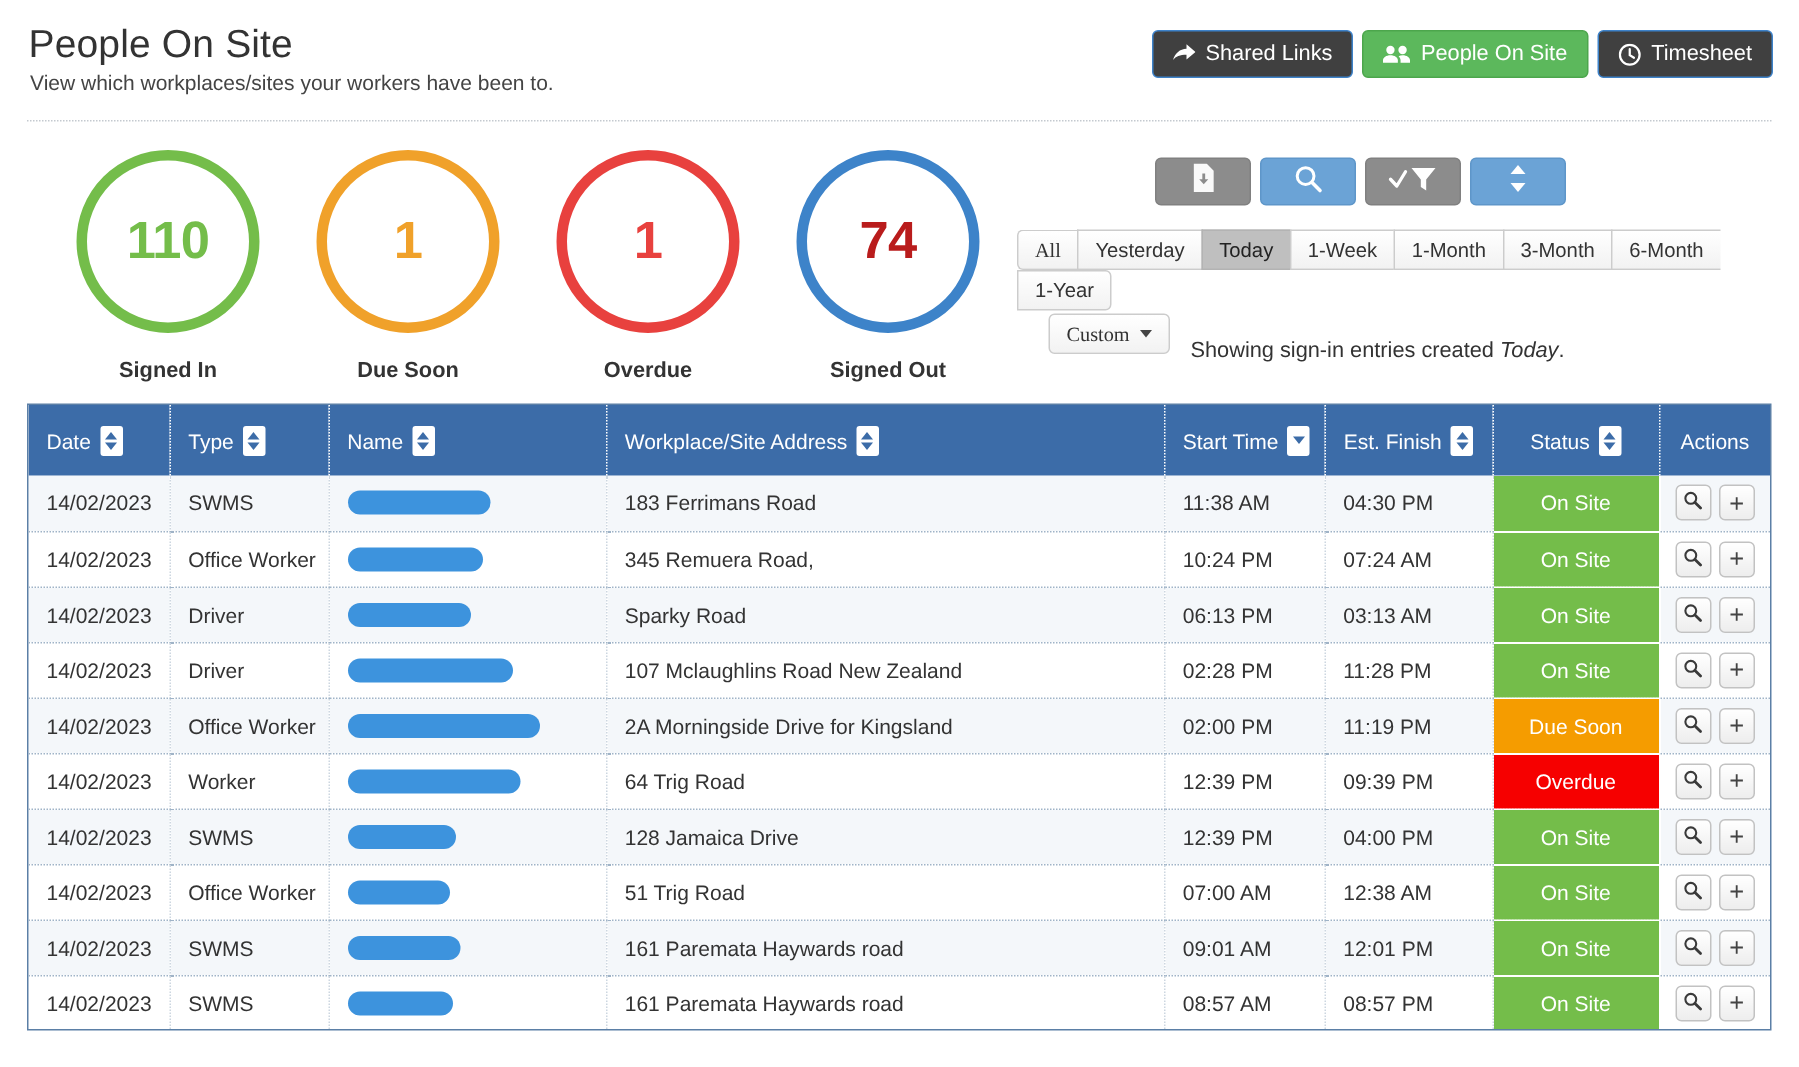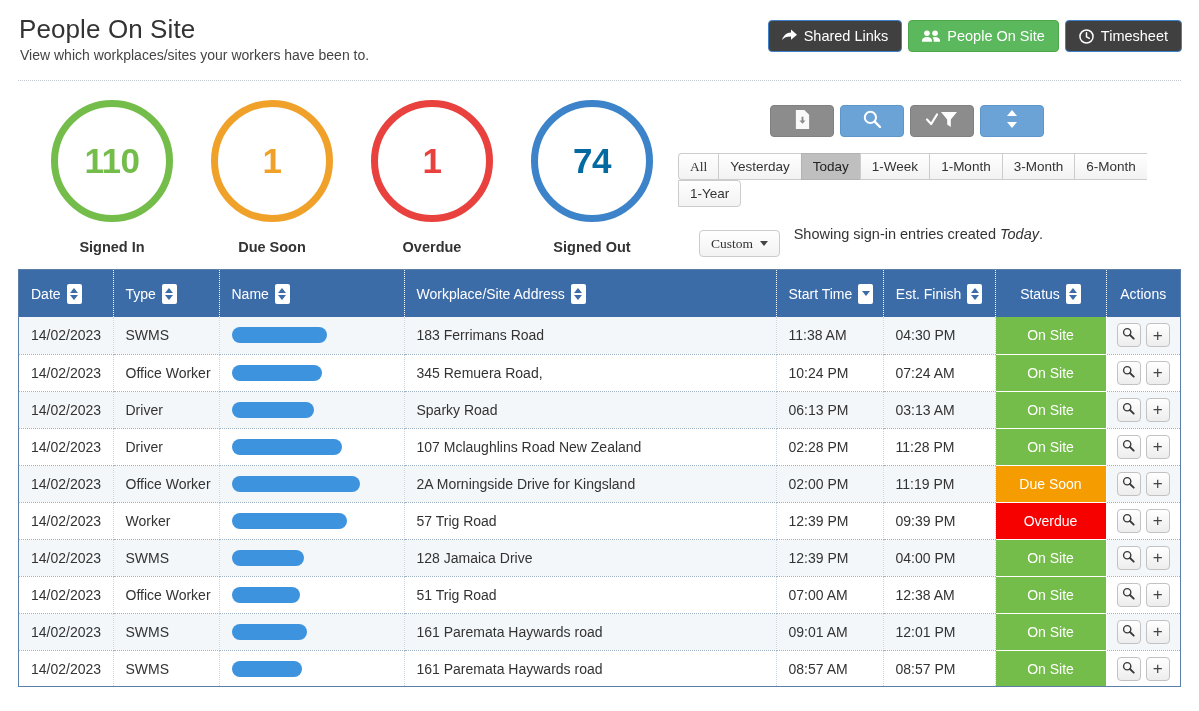--- a/index.html
+++ b/index.html
@@ -69,21 +69,21 @@
     height: 27px; padding: 0 11px;
     display: inline-flex; align-items: center;
     border: 1px solid #cccccc; border-right: none;
     background: linear-gradient(#ffffff, #f2f2f2);
     font-size: 13.5px; color: #333333; cursor: pointer;
     white-space: nowrap;
   }
   .pill:first-child { border-radius: 4px 0 0 4px; font-family: Liberation Serif, serif; }
   .pill:last-child { border-right: 1px solid #cccccc; border-radius: 0 4px 4px 0; }
   .pill.active { background: #bfbfbf; border-color: #b3b3b3; color: #222222; }
-  .custom-row { margin-top: 23px; padding-left: 21px; }
+  .custom-row { margin-top: 2px; padding-left: 21px; }
   .pill.custom {
     border-right: 1px solid #cccccc; border-radius: 4px; gap: 7px;
   }
   .caret {
     width: 0; height: 0; border-left: 4px solid transparent;
     border-right: 4px solid transparent; border-top: 5px solid #444444;
   }
   .showing-note {
     position: absolute; right: 19px; top: 226px;
     font-size: 14.5px; color: #333333;
@@ -211,21 +211,21 @@
       </div>
       <div class="stat-label">Due Soon</div>
     </div>
     <div class="stat">
       <div class="circle" style="border-color:#e8413e;color:#e8413e;">
         <span>1</span>
       </div>
       <div class="stat-label">Overdue</div>
     </div>
     <div class="stat">
-      <div class="circle" style="border-color:#3d83c9;color:#0369a1;">
+      <div class="circle" style="border-color:#3d83c9;color:#b91c1c;">
         <span>74</span>
       </div>
       <div class="stat-label">Signed Out</div>
     </div>
   </div>
 
   <div class="icon-buttons">
     <div class="ibtn grey">
       <span>
         <svg width="17" height="19" viewBox="0 0 18 20">
@@ -458,21 +458,21 @@
                   <span class="plus-glyph">+</span>
                 </span>
               </span></td>
           </tr>
           <tr>
             <td>14/02/2023</td>
             <td>Worker</td>
             <td>
               <span class="redact" style="width:115px"></span>
             </td>
-            <td>57 Trig Road</td>
+            <td>64 Trig Road</td>
             <td>12:39 PM</td>
             <td>09:39 PM</td>
             <td class="status" style="background:#f60000">Overdue</td>
             <td class="actions"><span class="act-wrap">
                 <span class="act-btn">
                   <span><svg width="13" height="13" viewBox="0 0 14 14">
                       <circle cx="5.6" cy="5.6" r="3.9" fill="none" stroke="#3a3a3a" stroke-width="1.5"></circle>
                       <path d="M8.6 8.6L12.6 12.6" stroke="#3a3a3a" stroke-width="2" stroke-linecap="round"></path>
                     </svg></span>
                 </span>

